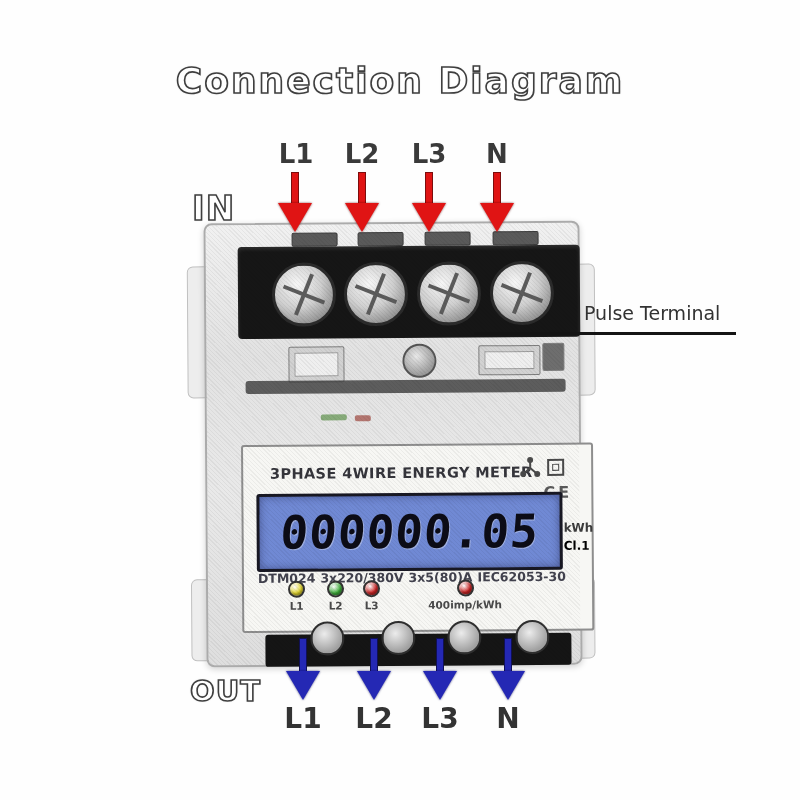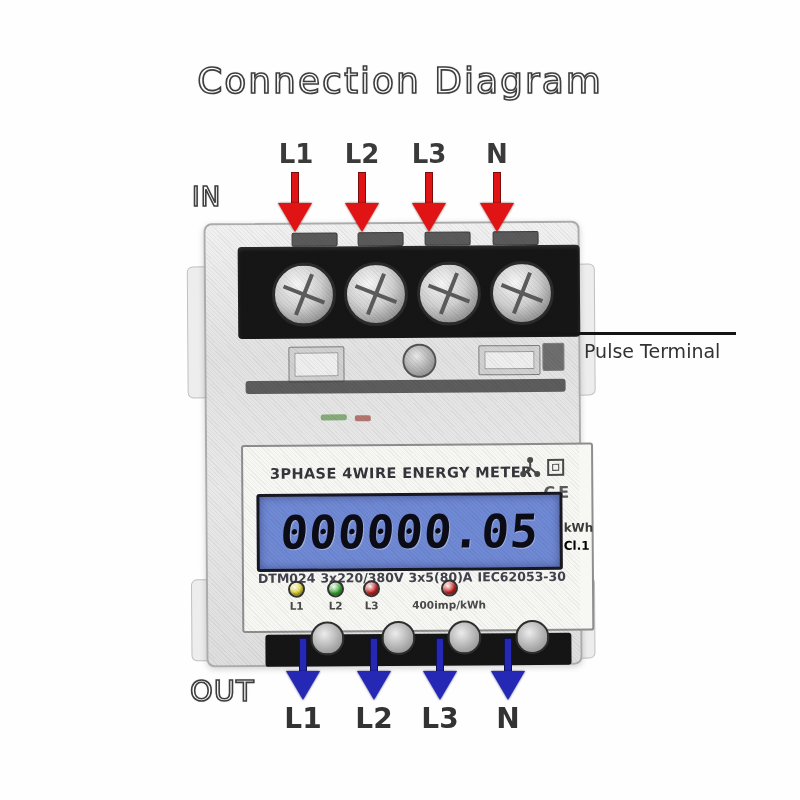--- a/index.html
+++ b/index.html
@@ -13,25 +13,25 @@
     --out-arrow:#2428b4;
     --lcd-bg:#7089d4;
   }
   .abs{position:absolute;}
 
   
   .outline-text{
     color:#ffffff;
     -webkit-text-stroke:1.6px #3e3e3e;
     text-shadow:0 0 2px rgba(60,60,60,.35);
-    font-weight:normal;
+    font-weight:bold;
     letter-spacing:1px;
   }
   #title{left:0;right:0;top:60px;text-align:center;font-size:36px;letter-spacing:2px;}
-  #in-label{left:192px;top:182px;font-size:26px;}
+  #in-label{left:192px;top:188px;font-size:34px;}
   #out-label{left:190px;top:674px;font-size:29px;}
 
   .phase-label{
     width:44px;text-align:center;font-size:26px;font-weight:bold;color:#3a3a3a;
     text-shadow:0 0 1px rgba(255,255,255,.8);
   }
   .phase-label.top{top:139px;}
   .phase-label.bottom{top:702px;font-size:28px;color:#333;}
 
   
@@ -109,21 +109,21 @@
 
   #bottom-terminal{left:54px;top:396px;width:312px;height:50px;}
   #bottom-block{left:3px;top:14px;width:306px;height:32px;background:#151515;border-radius:3px;}
   .screw-small{width:30px;height:30px;border-radius:50%;top:1px;
     background:radial-gradient(circle at 40% 35%,#ececec,#a0a0a0 70%);
     border:2px solid #2e2e2e;z-index:2;}
 
   
   #pulse-line{left:474px;top:332px;width:262px;height:3px;background:#141414;z-index:25;}
   #pulse-label{left:584px;top:302px;font-size:19px;font-weight:500;color:#323232;
-    text-shadow:0 0 1px rgba(255,255,255,.9);z-index:25;margin-top:38px;}
+    text-shadow:0 0 1px rgba(255,255,255,.9);z-index:25;}
 
   .noise{pointer-events:none;position:absolute;inset:0;opacity:.05;
     background:repeating-linear-gradient(45deg,#000 0 1px,transparent 1px 3px);}
 </style>
 </head>
 <body>
 
 <div class="abs outline-text" id="title">Connection Diagram</div>
 
 <div class="abs outline-text" id="in-label">IN</div>
@@ -208,21 +208,21 @@
         <div class="led-label">L1</div>
       </div>
       <div class="abs led-group" style="left:83px;">
         <div class="led" style="background: radial-gradient(circle at 38% 32%, rgb(255, 255, 255) 0%, rgb(63, 174, 59) 55%);"></div>
         <div class="led-label">L2</div>
       </div>
       <div class="abs led-group" style="left:119px;">
         <div class="led" style="background: radial-gradient(circle at 38% 32%, rgb(255, 255, 255) 0%, rgb(204, 38, 38) 55%);"></div>
         <div class="led-label">L3</div>
       </div>
-      <div class="abs led-group" style="left:160px;width:90px;align-items:center;">
+      <div class="abs led-group" style="left:176px;width:90px;align-items:center;">
         <div class="led" style="background: radial-gradient(circle at 38% 32%, rgb(255, 255, 255) 0%, rgb(204, 38, 38) 55%);"></div>
         <div class="led-label">400imp/kWh</div>
       </div>
     </div>
 
     <div class="abs" id="bottom-terminal">
       <div class="abs" id="bottom-block"></div>
       <div class="abs screw-small" style="left:48px;"></div>
       <div class="abs screw-small" style="left:119px;"></div>
       <div class="abs screw-small" style="left:185px;"></div>

